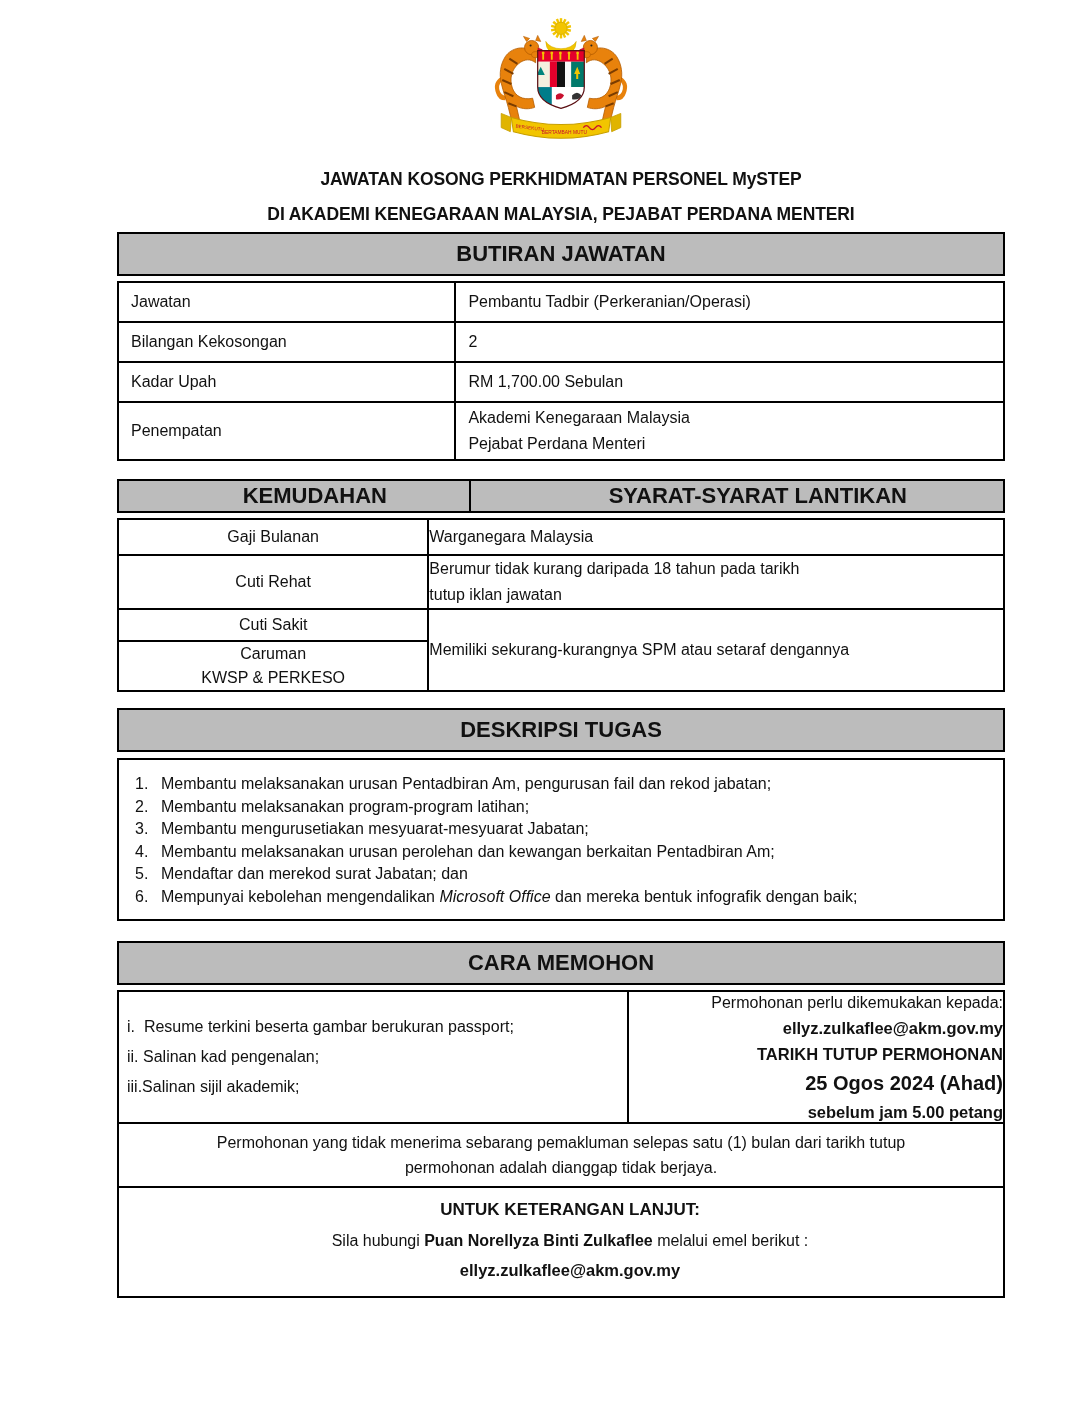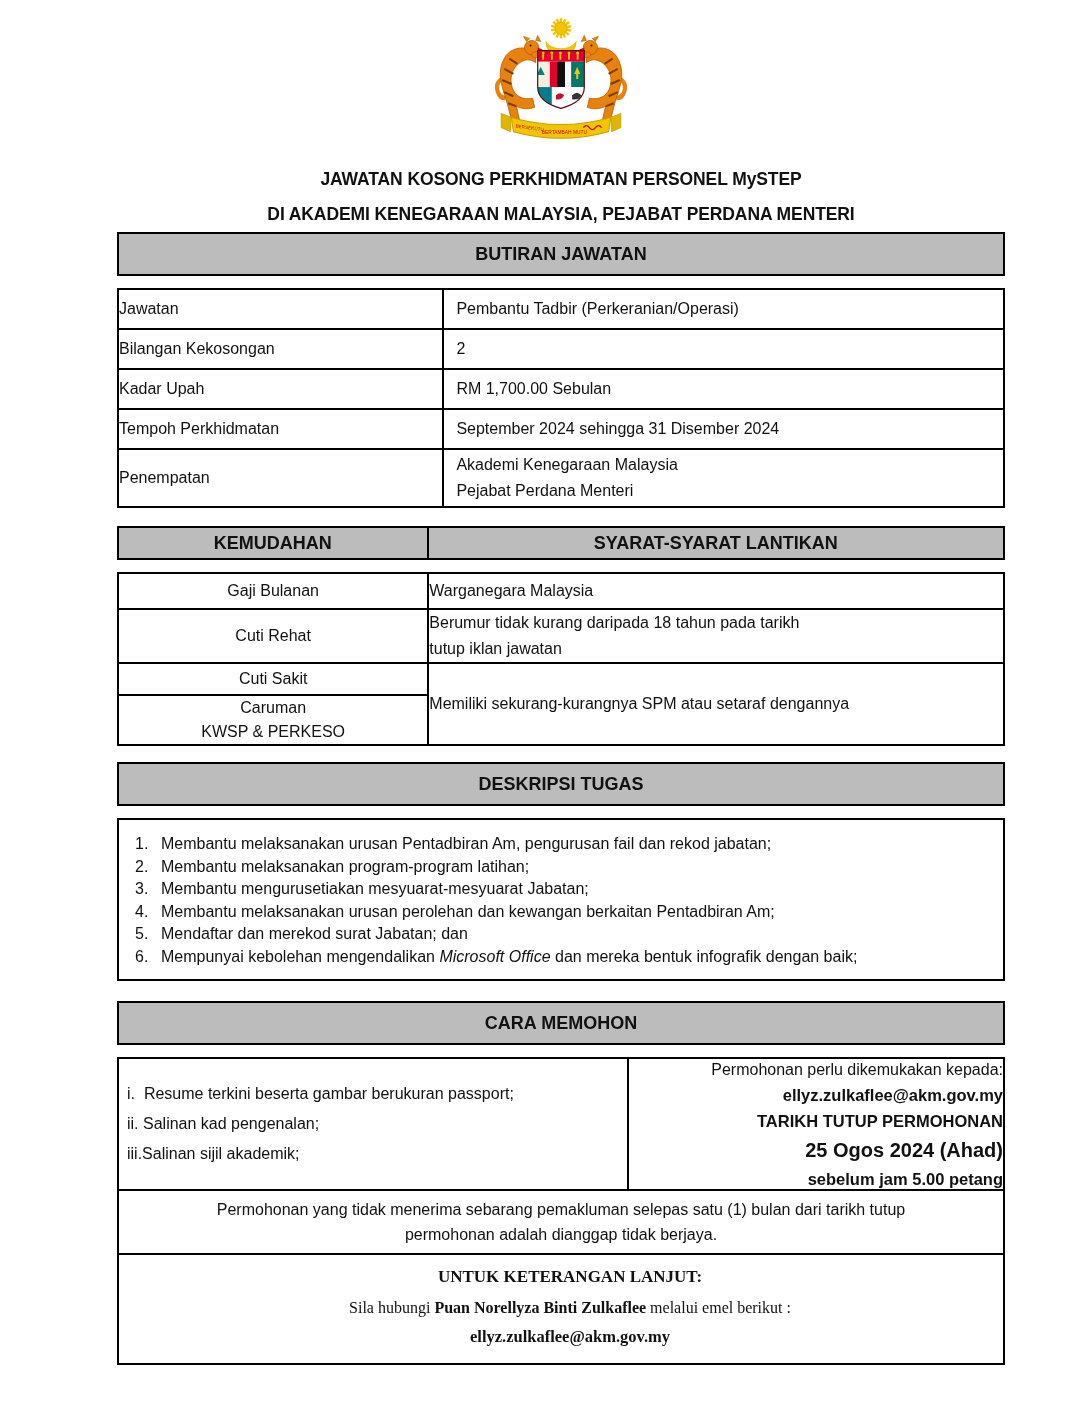--- a/index.html
+++ b/index.html
@@ -6,33 +6,33 @@
   body{
     width:1080px;height:1407px;background:#ffffff;
     font-family:"Liberation Sans", sans-serif;color:#111;
     overflow:hidden;
   }
   .page{width:888px;margin:0 0 0 117px;padding-top:14px;}
   .crest-wrap{text-align:center;height:134px;}
   .title{margin-top:14px;text-align:center;font-weight:bold;font-size:17.5px;line-height:35px;letter-spacing:-0.1px;}
   .section{margin-top:0;}
   .hdr-bar{
-    background:#bcbcbc;border:2px solid #000;font-weight:bold;font-size:18px;
+    background:#bcbcbc;border:2px solid #000;font-weight:bold;font-size:22px;
     text-align:center;display:flex;align-items:center;justify-content:center;
-    height:40px;margin-bottom:12px;
+    height:40px;margin-bottom:5px;
   }
   .hdr-bar.short{height:30px;}
   .hdr-split{display:flex;align-items:stretch;padding:0;}
-  .hdr-split .hcell{display:flex;align-items:center;justify-content:center;}
+  .hdr-split .hcell{display:flex;align-items:center;justify-content:center;padding-left:42px;}
   .hdr-split .hcell.left{width:34.8%;border-right:2px solid #000;}
   .hdr-split .hcell.right{flex:1;}
   table{border-collapse:collapse;width:100%;table-layout:fixed;}
   td{border:2px solid #000;font-size:16px;vertical-align:middle;padding:0;}
   .t-butiran td{height:38px;}
-  .t-butiran td.lbl{width:36.5%;}
+  .t-butiran td.lbl{width:36.5%;padding-left:12px;}
   .t-butiran td.val{padding-left:12px;}
   .t-butiran tr.tall td{height:56px;}
   .two-line{line-height:26px;}
   .t-kemu td.kl{width:34.8%;text-align:center;}
   .t-kemu td.kv{}
   .r-gaji td{height:34px;margin-left:15px;}
   .r-rehat td{height:50px;}
   .r-sakit td{height:30px;}
   .r-caruman td{height:44px;}
   .kemu-two{line-height:24px;text-align:center;}
@@ -44,21 +44,21 @@
   .t-cara td.cr{text-align:right;}
   .cara-left-line{font-size:16px;line-height:30px;white-space:pre-wrap;}
   .cara-row1 td{height:122px;}
   .cr .intro{font-size:16px;margin-top:2px;}
   .cr .b{font-weight:bold;}
   .cr .email{margin-top:7px;font-size:16.5px;}
   .cr .dtitle{margin-top:7px;font-size:16.5px;}
   .cr .ddate{margin-top:8px;font-size:20px;}
   .cr .dtime{margin-top:8px;font-size:16.5px;}
   .note-cell{text-align:center;padding:6px 10px;line-height:25px;height:44px;}
-  .contact-cell{text-align:center;padding:7px 10px 12px 28px;font-family:Liberation Serif, serif;}
+  .contact-cell{text-align:center;padding:7px 10px 12px 28px;}
   .contact-cell .h{font-weight:bold;font-size:17px;line-height:30px;}
   .contact-cell .l{font-size:16px;line-height:31px;}
   .contact-cell .e{font-weight:bold;font-size:16.5px;line-height:28px;}
   .gap18{height:18px;}
   .gap16{height:16px;}
   .gap20{height:20px;}
 </style>
 </head>
 <body>
 
@@ -157,24 +157,20 @@
         <td class="val">Pembantu Tadbir (Perkeranian/Operasi)</td>
       </tr>
       <tr>
         <td class="lbl">Bilangan Kekosongan</td>
         <td class="val">2</td>
       </tr>
       <tr>
         <td class="lbl">Kadar Upah</td>
         <td class="val">RM 1,700.00 Sebulan</td>
       </tr>
-      <tr>
-        <td class="lbl">Tempoh Perkhidmatan</td>
-        <td class="val">September 2024 sehingga 31 Disember 2024</td>
-      </tr>
       <tr class="tall">
         <td class="lbl">Penempatan</td>
         <td class="val">
           <div class="two-line">
             <div>Akademi Kenegaraan Malaysia</div>
             <div>Pejabat Perdana Menteri</div>
           </div>
         </td>
       </tr>
     </tbody>

